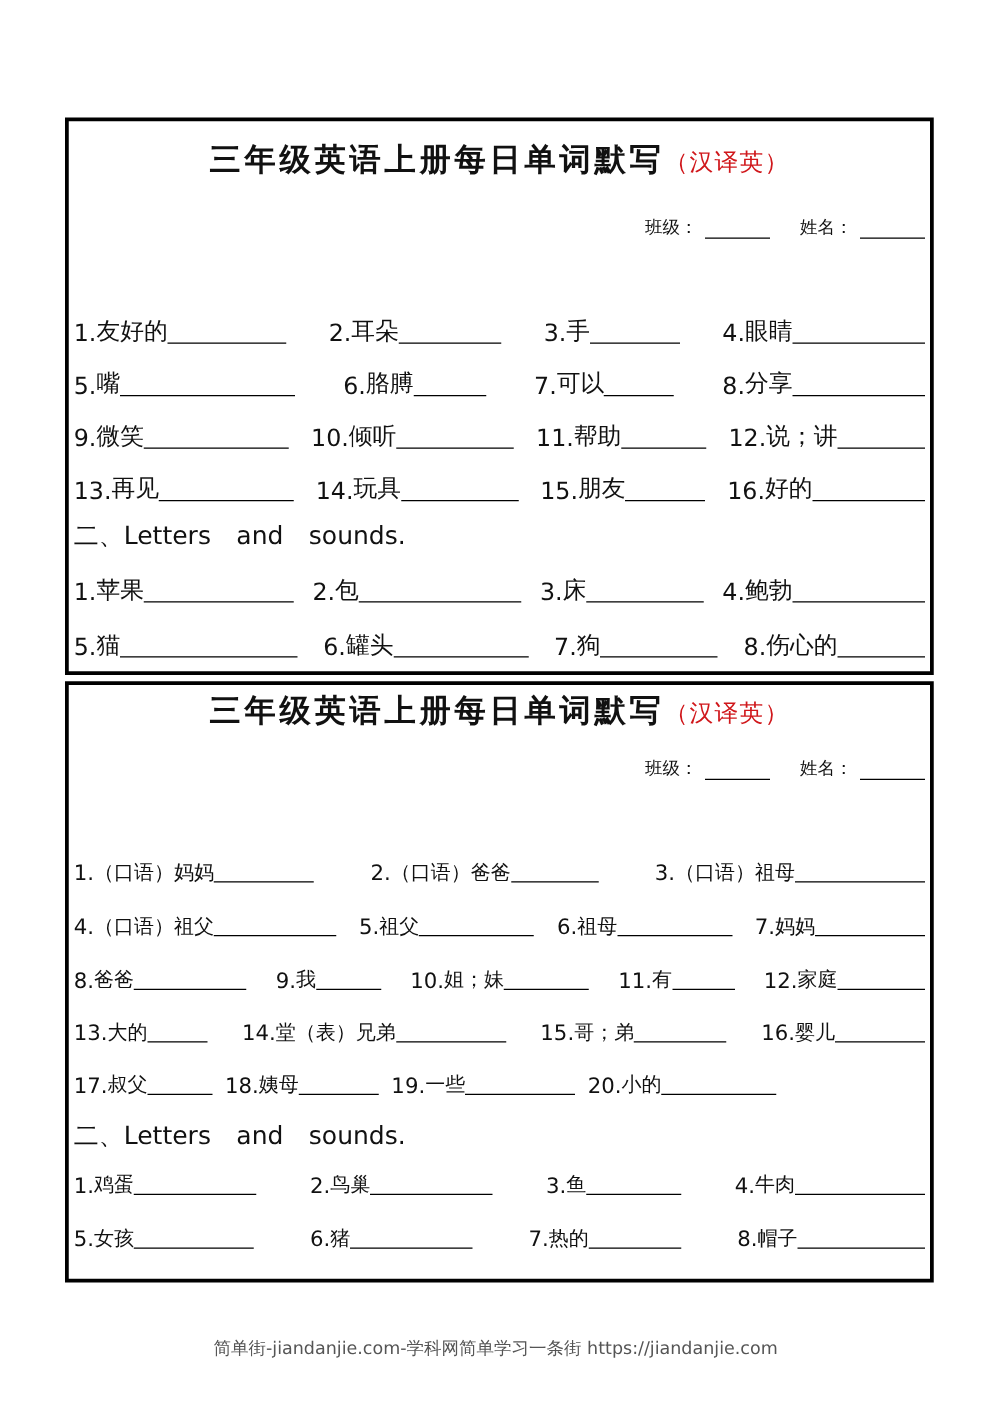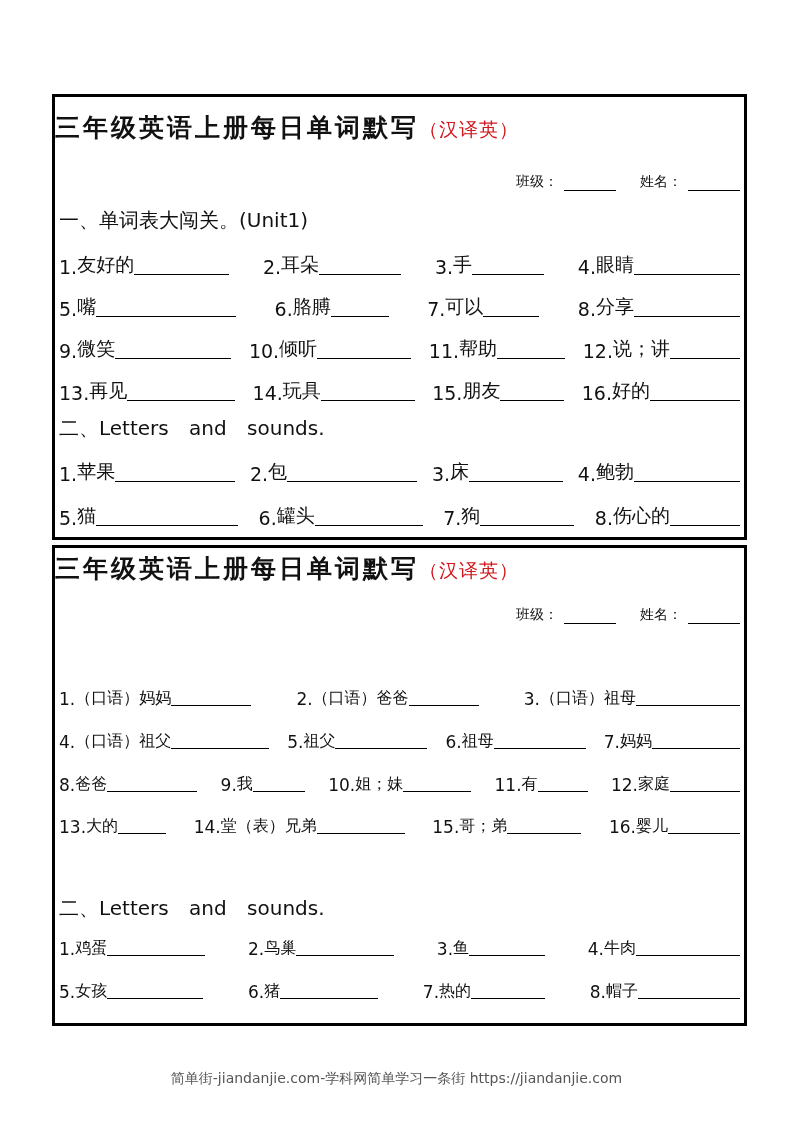--- a/index.html
+++ b/index.html
@@ -1,21 +1,21 @@
 <!DOCTYPE html>
 <html><head>
 <meta charset="utf-8">
 <style>
   html, body { margin: 0; padding: 0; background: #ffffff; }
   body { width: 793px; height: 1122px; position: relative; overflow: hidden;
          font-family: "DejaVu Serif", "Liberation Serif", serif; color: #111; }
   .sheet { position: absolute; left: 52px; width: 689px; border: 3px solid #000; box-sizing: content-box; background: #fff; }
   .sheet.s1 { top: 94px; height: 440px; }
   .sheet.s2 { top: 545px; height: 475px; }
-  .title { position: absolute; left: 0; right: 0; text-align: left; font-size: 25px; font-weight: bold; letter-spacing: 3px; }
+  .title { position: absolute; left: 0; right: 0; text-align: center; font-size: 25px; font-weight: bold; letter-spacing: 3px; }
   .title .sub { color: #d0171b; font-size: 19px; font-weight: normal; letter-spacing: 1px; }
   .meta { position: absolute; right: 4px; font-size: 14px; display: flex; align-items: flex-end; gap: 6px; }
   .meta .blank { display: inline-block; width: 52px; border-bottom: 1px solid #000; height: 14px; margin-right: 18px; }
   .meta .blank.last { margin-right: 0; }
   .section { position: absolute; left: 4px; font-size: 20px; font-family: "DejaVu Sans", "Liberation Sans", sans-serif; }
   .section .cn { font-family: "DejaVu Serif", serif; }
   .section.letters { word-spacing: 14px; }
   .row { position: absolute; left: 4px; right: 4px; display: flex; align-items: flex-end; white-space: nowrap; }
   .item { display: flex; align-items: flex-end; }
   .item .num { font-family: "DejaVu Sans", "Liberation Sans", sans-serif; }
@@ -31,22 +31,20 @@
 
 <div class="sheet s1" id="sheet0">
     <div class="title" style="top:14px">
     <span>三年级英语上册每日单词默写</span><span class="sub">（汉译英）</span></div>
     <div class="meta" style="top:76px">
     <span>班级：</span>
     <span class="blank"></span>
     <span>姓名：</span>
     <span class="blank last"></span>
     </div>
-    <div class="section" style="top:110px">
-    <span class="cn">一、单词表大闯关。</span><span>(Unit1)</span></div>
     <div class="row" style="top:155px;justify-content:space-between">
       <span class="item">
         <span class="num">1.</span>
         <span class="word">友好的</span>
         <span class="line" style="width:95px"></span>
       </span>
       <span class="item">
         <span class="num">2.</span>
         <span class="word">耳朵</span>
         <span class="line" style="width:82px"></span>
@@ -265,20 +263,42 @@
         <span class="num">15.</span>
         <span class="word">哥；弟</span>
         <span class="line" style="width:74px"></span>
       </span>
       <span class="item">
         <span class="num">16.</span>
         <span class="word">婴儿</span>
         <span class="line" style="width:72px"></span>
       </span>
     </div>
+    <div class="row" style="top: 310px; justify-content: flex-start; gap: 10px;">
+      <span class="item">
+        <span class="num">17.</span>
+        <span class="word">叔父</span>
+        <span class="line" style="width:52px"></span>
+      </span>
+      <span class="item">
+        <span class="num">18.</span>
+        <span class="word">姨母</span>
+        <span class="line" style="width:64px"></span>
+      </span>
+      <span class="item">
+        <span class="num">19.</span>
+        <span class="word">一些</span>
+        <span class="line" style="width:88px"></span>
+      </span>
+      <span class="item">
+        <span class="num">20.</span>
+        <span class="word">小的</span>
+        <span class="line" style="width:92px"></span>
+      </span>
+    </div>
     <div class="section letters" style="top:347px">
     <span class="cn">二、</span><span>Letters and sounds.</span></div>
     <div class="row" style="top:390px;justify-content:space-between">
       <span class="item">
         <span class="num">1.</span>
         <span class="word">鸡蛋</span>
         <span class="line" style="width:98px"></span>
       </span>
       <span class="item">
         <span class="num">2.</span>

